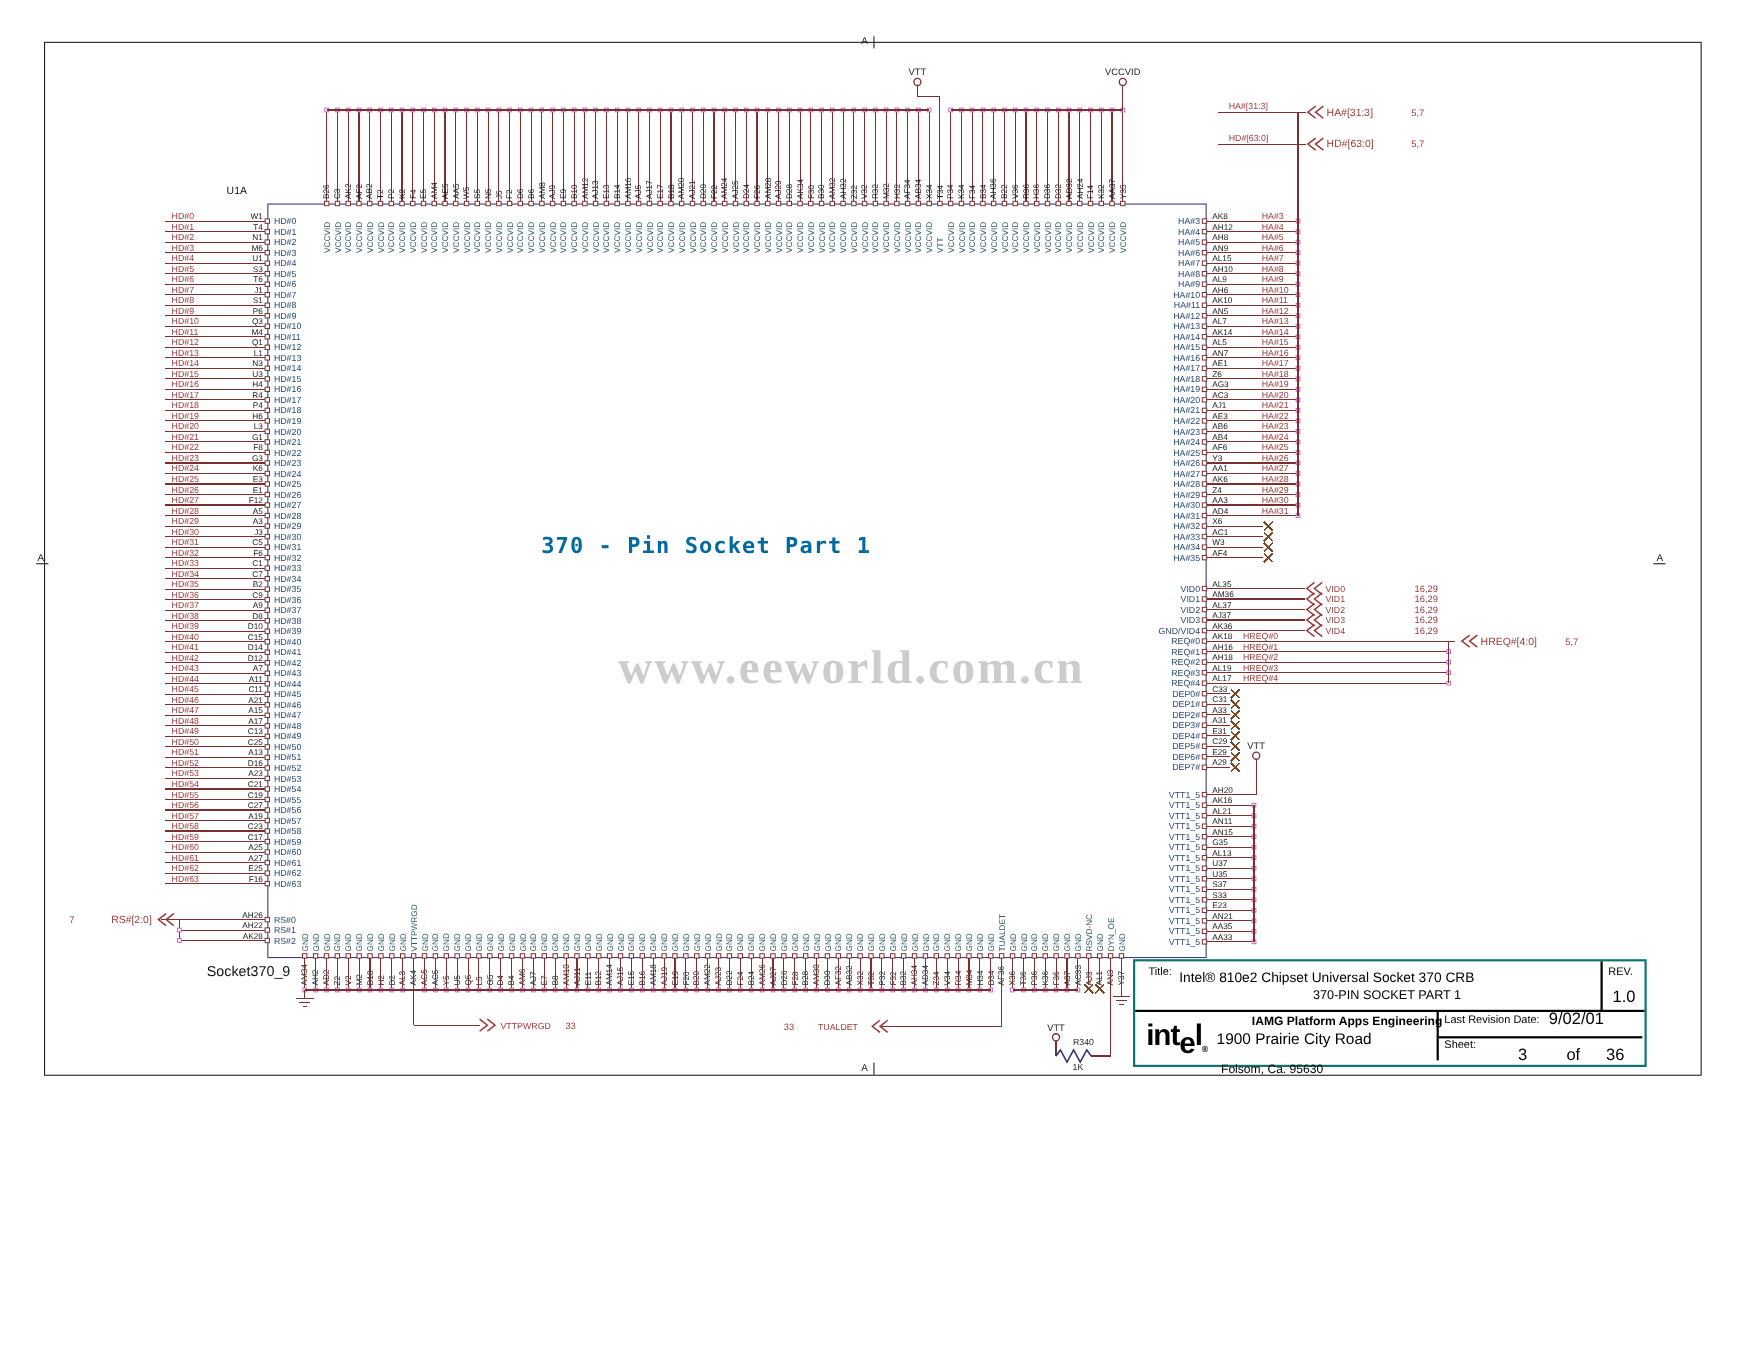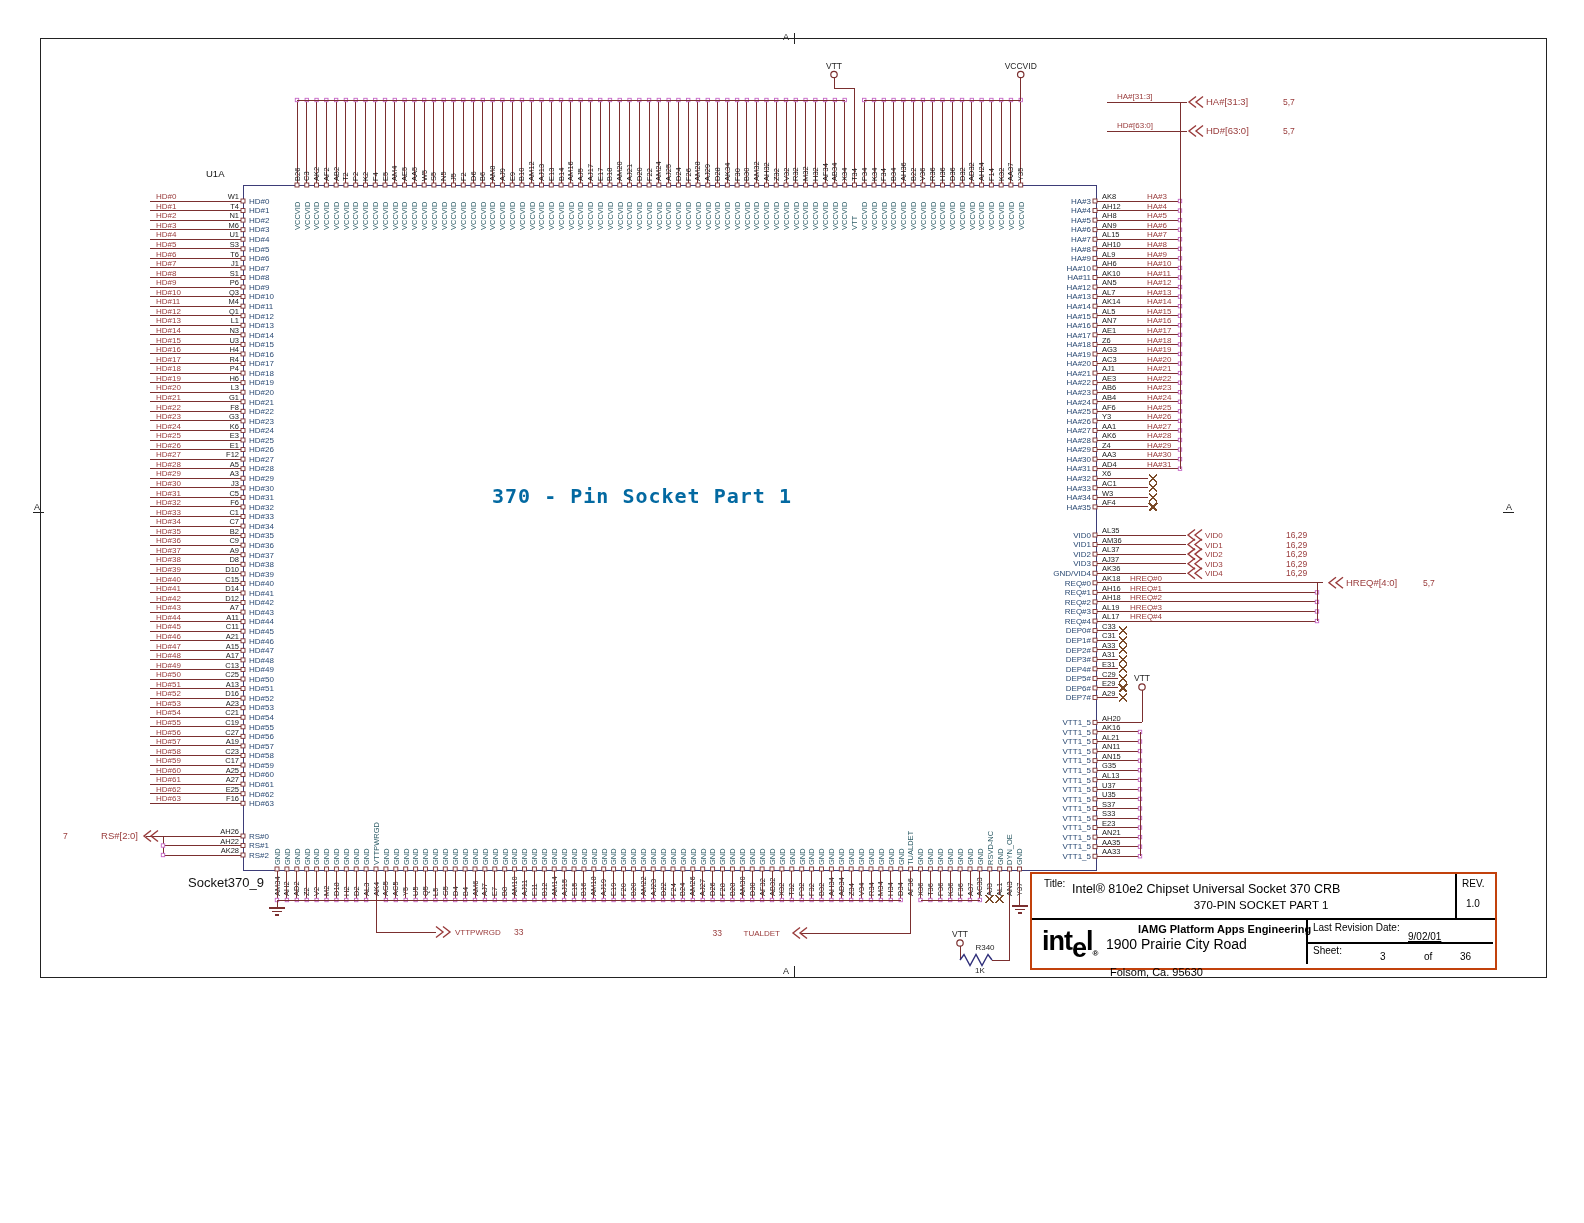--- a/index.html
+++ b/index.html
@@ -22,26 +22,26 @@
   .t-ref{fill:var(--net);font-size:8.5px;}
   .t-pwr{fill:#1f1f1f;font-size:8.5px;}
   .t-blk{fill:#1f1f1f;font-size:8px;}
   #center-title{position:absolute;left:492px;top:484px;font-family:"DejaVu Sans Mono","Liberation Mono",monospace;
                 font-size:20px;font-weight:bold;letter-spacing:1px;color:#0369a1;}
   #watermark{position:absolute;left:562px;top:583px;font-family:"Liberation Serif",serif;
              font-size:43px;font-weight:bold;letter-spacing:2px;color:#cccccc;}
   #ref-u1a{position:absolute;left:206px;top:168px;font-size:9.5px;color:#111;}
   #part-name{position:absolute;left:188px;top:875px;font-size:13px;color:#111;}
   
-  #tb{position:absolute;left:1030px;top:872px;width:463px;height:94px;border:2px solid #c2410c;background:#fff;}
+  #tb{position:absolute;left:1030px;top:872px;width:463px;height:94px;border:2px solid #0f766e;background:#fff;}
   #tb .hline{position:absolute;left:0;width:100%;height:0;border-top:2px solid #000;}
   #tb .vline{position:absolute;width:0;border-left:2px solid #000;}
   #tb div{white-space:nowrap;color:#000;}
   .tb-small{font-size:10px;}
-  .tb-med{font-size:10px;}
+  .tb-med{font-size:15px;}
   #tb-title1{position:absolute;left:40px;right:45px;top:8px;font-size:12.5px;}
   #tb-title2{position:absolute;left:40px;right:45px;top:25px;text-align:center;font-size:11.5px;}
   #tb-logo{position:absolute;left:10px;top:52px;font-size:27px;font-weight:bold;letter-spacing:-1px;color:#000;}
   #tb-logo .drop{position:relative;top:7px;}
   #tb-logo .reg{font-size:8px;vertical-align:-6px;}
 </style>
 </head>
 <body>
 
 <div id="sheet" style="--wire: #7b2f2f; --net: #993b3b; --pnum: #1a1a1a; --pname: #2b4a73; --pname2: #2d5c66; --hook: #c566c5; --nc: #7a4a28; --box: #3d3d78;">
@@ -54,37 +54,38 @@
   <div class="tick" style="left:794px;top:33px;width:1px;height:11px;"></div>
   <div class="tick" style="left:794px;top:966px;width:1px;height:11px;"></div>
   <div class="tick" style="left:33px;top:512px;width:11px;height:1px;"></div>
   <div class="tick" style="left:1503px;top:512px;width:11px;height:1px;"></div>
 
   <div id="socket-box"></div>
   <div id="ref-u1a">U1A</div>
   <div id="part-name">Socket370_9</div>
 
   <div id="center-title">370 - Pin Socket Part 1</div>
+  <div id="watermark" style="color: rgb(204, 204, 204);">www.eeworld.com.cn</div>
 
   <div id="tb">
     <div class="hline" style="top:44px;"></div>
     <div class="vline" style="left:423px;top:0;height:46px;"></div>
     <div class="vline" style="left:274px;top:46px;height:44px;"></div>
     <div class="hline" style="top:68px;left:276px;width:185px;"></div>
     <div class="abs tb-small" style="left:12px;top:4px;">Title:</div>
     <div id="tb-title1">Intel® 810e2 Chipset Universal Socket 370 CRB</div>
     <div id="tb-title2">370-PIN SOCKET PART 1</div>
     <div class="abs tb-small" style="left:430px;top:4px;">REV.</div>
     <div class="abs tb-med" style="left:434px;top:24px;">1.0</div>
     <div id="tb-logo"><span>int</span><span class="drop">e</span><span>l</span><span class="reg">®</span></div>
     <div class="abs" style="left:78px;top:49px;font-size:11px;font-weight:bold;padding-left:28px;">IAMG Platform Apps Engineering</div>
     <div class="abs" style="left:74px;top:62px;font-size:14px;">1900 Prairie City Road</div>
     <div class="abs" style="left:78px;top:76px;font-size:11px;margin-top:16px;">Folsom, Ca. 95630</div>
     <div class="abs tb-small" style="left:281px;top:48px;">Last Revision Date:</div>
-    <div class="abs tb-med" style="left:376px;top:57px;text-decoration:underline;">9/02/01</div>
+    <div class="abs tb-med" style="left:376px;top:44px;">9/02/01</div>
     <div class="abs tb-small" style="left:281px;top:71px;">Sheet:</div>
     <div class="abs tb-med" style="left:348px;top:77px;">3</div>
     <div class="abs tb-med" style="left:392px;top:77px;">of</div>
     <div class="abs tb-med" style="left:428px;top:77px;">36</div>
   </div>
 <svg id="wires" width="1584" height="1223">
       <line x1="150" y1="201" x2="241" y2="201" stroke="#7b2f2f" stroke-width="1" shape-rendering="crispEdges"></line>
       <rect x="241" y="199" width="4" height="4" fill="#fff" stroke="#7b2f2f" stroke-width="0.9"></rect>
       <text x="156" y="199.2" class="t-net">HD#0</text>
       <text x="239" y="199.2" class="t-pnum" text-anchor="end">W1</text>

